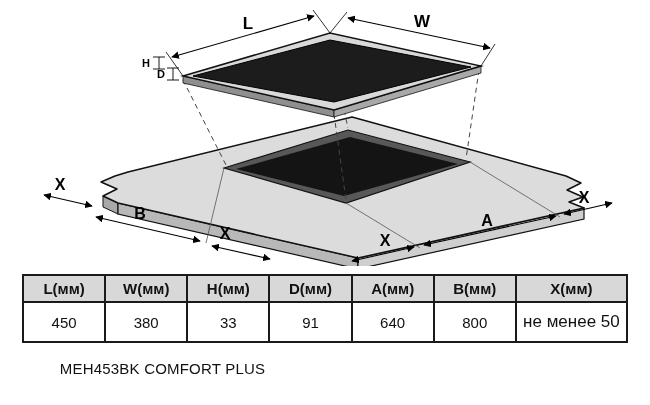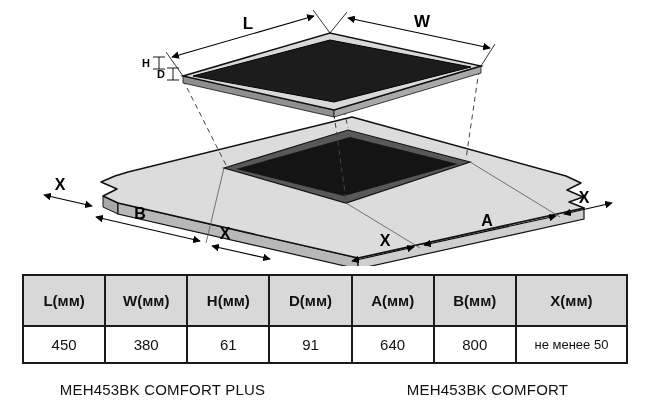--- a/index.html
+++ b/index.html
@@ -9,23 +9,23 @@
   }
   svg text{
     font-family:"Liberation Sans",sans-serif;
     font-weight:bold;fill:#000;
   }
   .table-wrap{padding:0 22px;margin-top:4px;}
   table{width:100%;border-collapse:collapse;table-layout:fixed;}
   col.c-std{width:13.6%;}
   col.c-wide{width:18.4%;}
   th,td{border:2px solid #1a1a1a;text-align:center;vertical-align:middle;}
-  th{background:#d8d8d8;font-weight:bold;font-size:15px;padding:16px 2px;}
+  th{background:#d8d8d8;font-weight:bold;font-size:15px;padding:4px 2px;}
   td{font-size:15px;font-weight:normal;padding:9px 3px;border-radius:15px;}
-  td.last{font-size:13px;}
+  td.last{font-size:17px;}
   .models{display:flex;margin-top:17px;font-weight:normal;font-size:15px;}
   .models div{width:50%;text-align:center;letter-spacing:.2px;}
 </style>
 </head>
 <body>
 
 <div class="page">
 
   
   <svg width="650" height="266" viewBox="0 0 650 266">
@@ -132,29 +132,28 @@
           <th>D(мм)</th>
           <th>A(мм)</th>
           <th>B(мм)</th>
           <th>X(мм)</th>
         </tr>
       </thead>
       <tbody>
         <tr>
           <td>450</td>
           <td>380</td>
-          <td>61</td>
+          <td>33</td>
           <td>91</td>
           <td>640</td>
           <td>800</td>
           <td class="last">не менее 50</td>
         </tr>
       </tbody>
     </table>
   </div>
 
   
   <div class="models">
     <div>MEH453BK COMFORT PLUS</div>
-    <div>MEH453BK COMFORT</div>
   </div>
 
 </div>
 
 </body></html>

